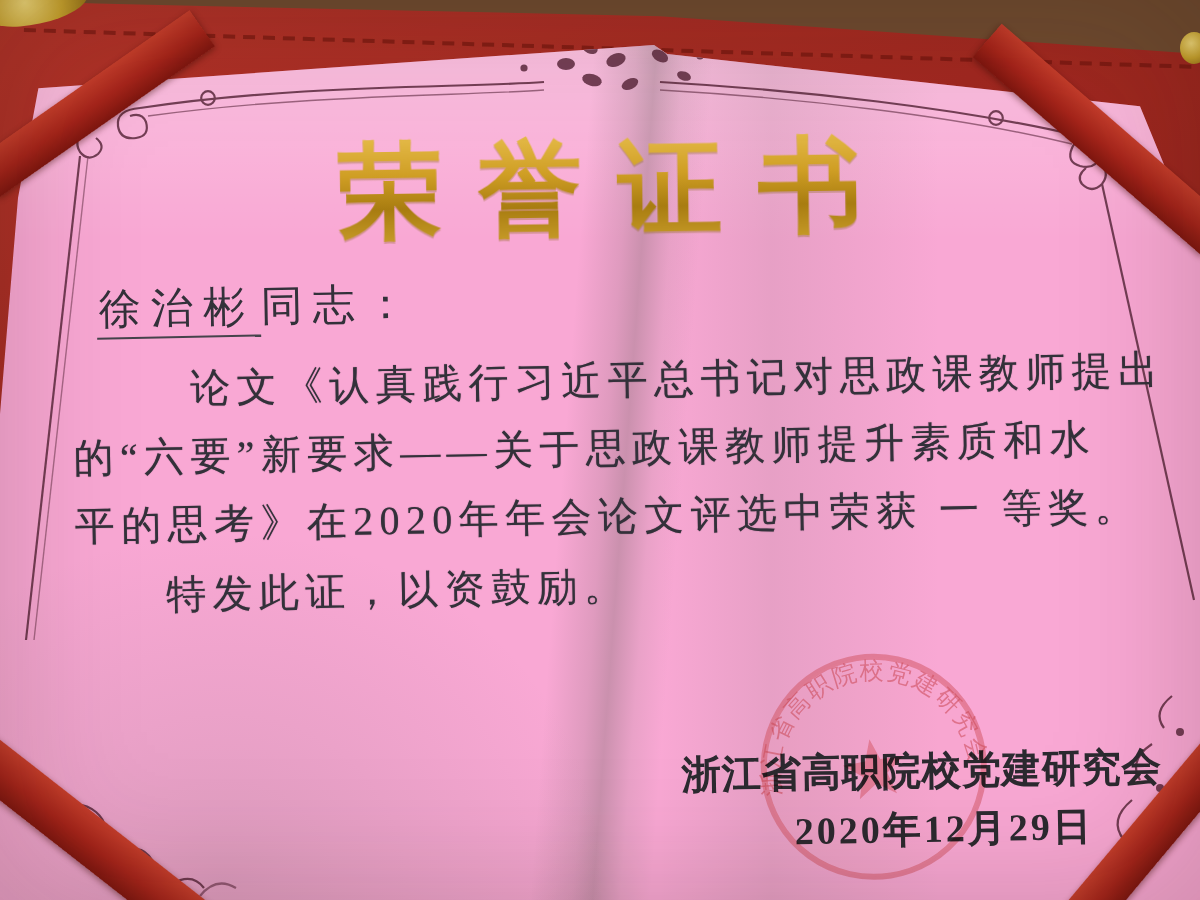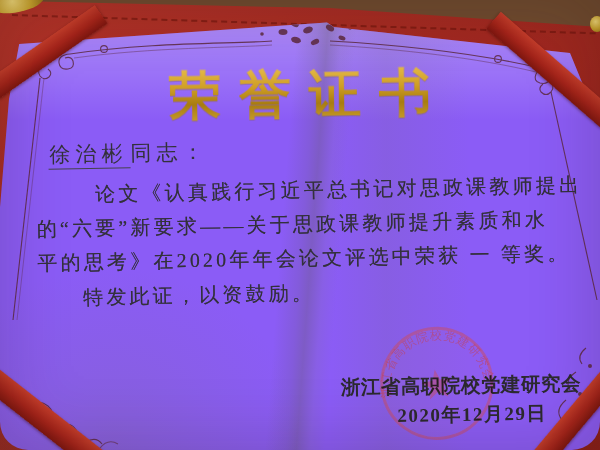--- a/index.html
+++ b/index.html
@@ -19,23 +19,22 @@
     position:absolute;left:12px;top:14px;width:584px;height:0;
     border-top:2px dashed rgba(100,16,10,.55);
     transform:rotate(1.8deg);transform-origin:left top;
   }
   .gold-blob{position:absolute;border-radius:50%;
     background:radial-gradient(circle at 40% 35%,#efd878,#c9a52e 55%,#8f6d14);}
   .gold-blob.tl{left:-8px;top:-6px;width:52px;height:18px;transform:rotate(-12deg);}
   .gold-blob.tr{left:590px;top:16px;width:14px;height:16px;}
   
   .page{
-    position:absolute;inset:0;background:#8b5cf6;
+    position:absolute;inset:0;background:#f9a8d4;
     clip-path:polygon(3.2% 9.8%,54.5% 5%,55.6% 6%,95% 11.8%,100% 28%,100% 100%,0 100%,0 46%,1.5% 22%);
-    border-radius:28px;
   }
   .shade{position:absolute;pointer-events:none;}
   .shade.fold{left:282px;top:-10px;width:60px;height:470px;transform:rotate(4.3deg);
     background:linear-gradient(90deg,rgba(90,85,80,0) 0%,rgba(90,85,80,.16) 35%,rgba(95,90,85,.30) 52%,rgba(120,115,110,.12) 75%,rgba(0,0,0,0) 100%);}
   .shade.band{left:330px;top:0;width:140px;height:450px;
     background:linear-gradient(90deg,rgba(110,105,100,0) 0%,rgba(110,105,100,.13) 40%,rgba(110,105,100,0) 100%);}
   .shade.corner{left:0;top:250px;width:320px;height:200px;
     background:radial-gradient(ellipse at 35% 95%,rgba(115,110,106,.20) 0%,rgba(115,110,106,0) 65%);}
   .shade.toplight{left:0;top:0;width:600px;height:120px;
     background:linear-gradient(180deg,rgba(255,255,255,.35),rgba(255,255,255,0));}

